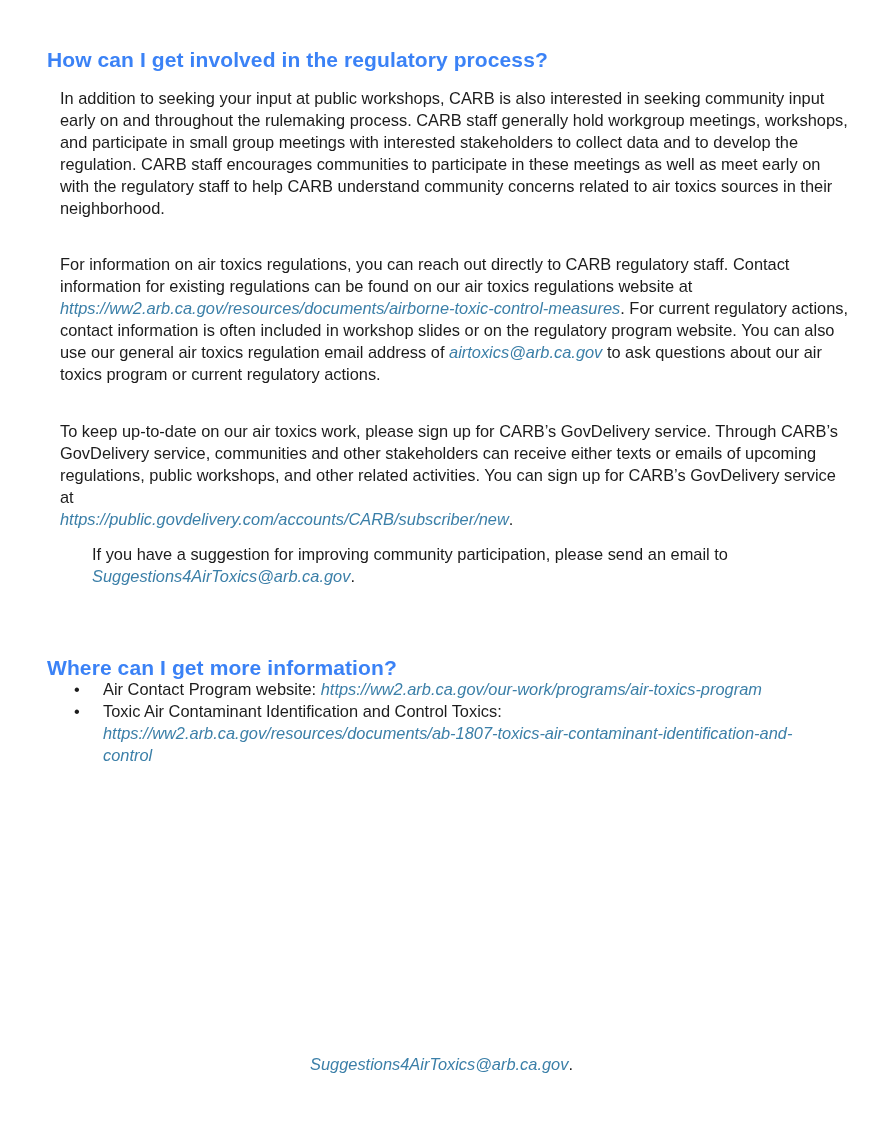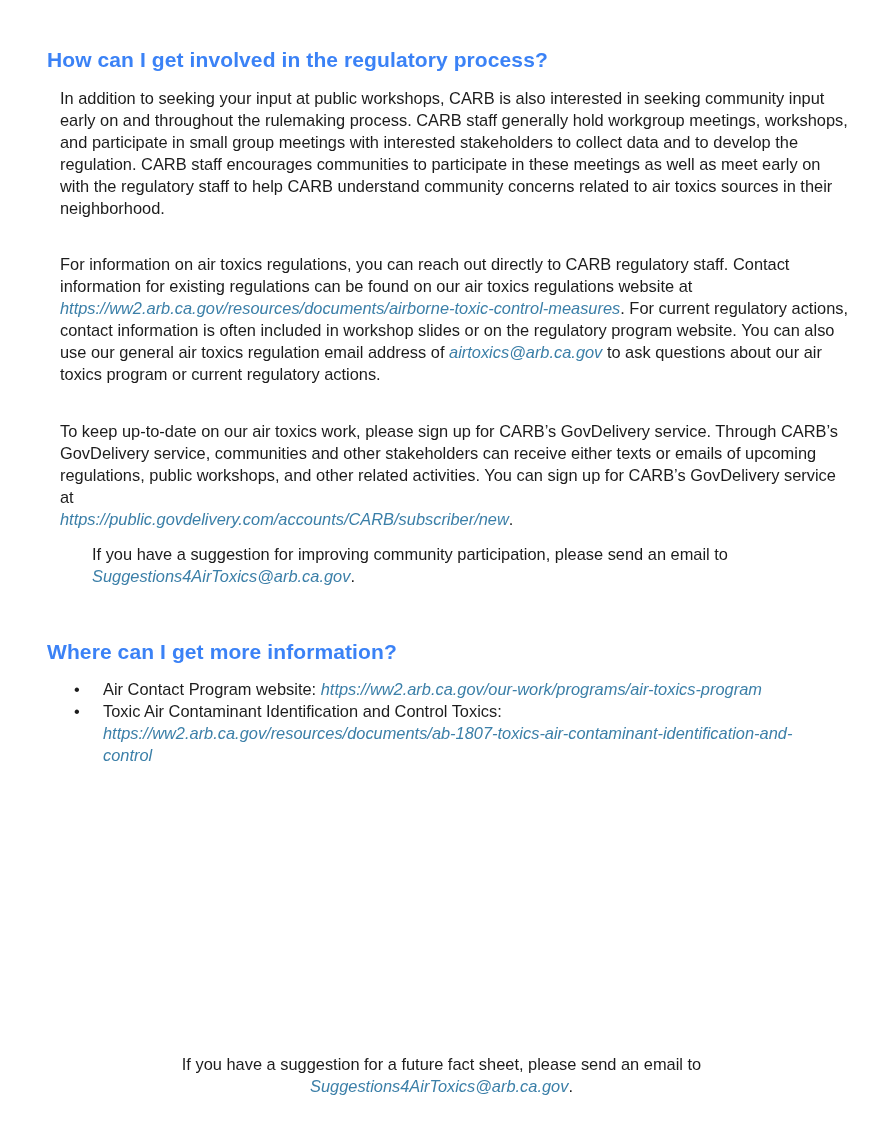--- a/index.html
+++ b/index.html
@@ -30,30 +30,29 @@
   <h2 style="top:48px;">How can I get involved in the regulatory process?</h2>
 
   <p style="top:87px;">In addition to seeking your input at public workshops, CARB is also interested in seeking community input early on and throughout the rulemaking process.  CARB staff generally hold workgroup meetings, workshops, and participate in small group meetings with interested stakeholders to collect data and to develop the regulation.  CARB staff encourages communities to participate in these meetings as well as meet early on with the regulatory staff to help CARB understand community concerns related to air toxics sources in their neighborhood.</p>
 
   <p style="top:253px;"><span>For information on air toxics regulations, you can reach out directly to CARB regulatory staff. Contact information for existing regulations can be found on our air toxics regulations website at </span><span class="link">https://ww2.arb.ca.gov/resources/documents/airborne-toxic-control-measures</span><span>. For current regulatory actions, contact information is often included in workshop slides or on the regulatory program website.  You can also use our general air toxics regulation email address of </span><span class="link">airtoxics@arb.ca.gov</span><span> to ask questions about our air toxics program or current regulatory actions.</span></p>
 
   <p style="top:420px;"><span>To keep up-to-date on our air toxics work, please sign up for CARB’s GovDelivery service. Through CARB’s GovDelivery service, communities and other stakeholders can receive either texts or emails of upcoming regulations, public workshops, and other related activities.  You can sign up for CARB’s GovDelivery service at </span><br><span class="link">https://public.govdelivery.com/accounts/CARB/subscriber/new</span><span>.</span></p>
 
   <p style="top:543px;margin-left:32px;"><span>If you have a suggestion for improving community participation, please send an email to </span><br><span class="link">Suggestions4AirToxics@arb.ca.gov</span><span>.</span></p>
 
-  <h2 style="top:640px;">Where can I get more information?</h2>
+  <h2 style="top:656px;">Where can I get more information?</h2>
 
   <ul style="top:678px;">
     <li>
       <span class="bullet">•</span>
       <span>Air Contact Program website:  </span><span class="link">https://ww2.arb.ca.gov/our-work/programs/air-toxics-program</span>
     </li>
     <li>
       <span class="bullet">•</span>
       <span>Toxic Air Contaminant Identification and Control Toxics: </span><br><span class="link">https://ww2.arb.ca.gov/resources/documents/ab-1807-toxics-air-contaminant-identification-and-control</span>
     </li>
   </ul>
 </div>
 
 <div class="footer">
-  <div>If you have a suggestion for a future fact sheet, please send an email to</div>
   <div><span class="link">Suggestions4AirToxics@arb.ca.gov</span><span>.</span></div>
 </div>
 
 </body></html>

